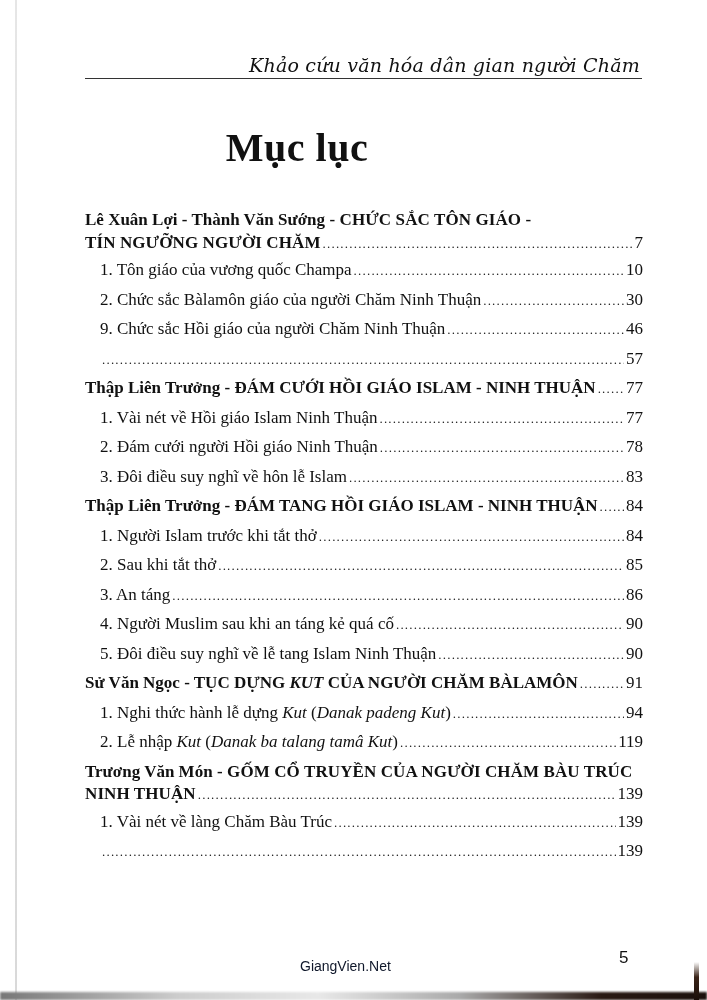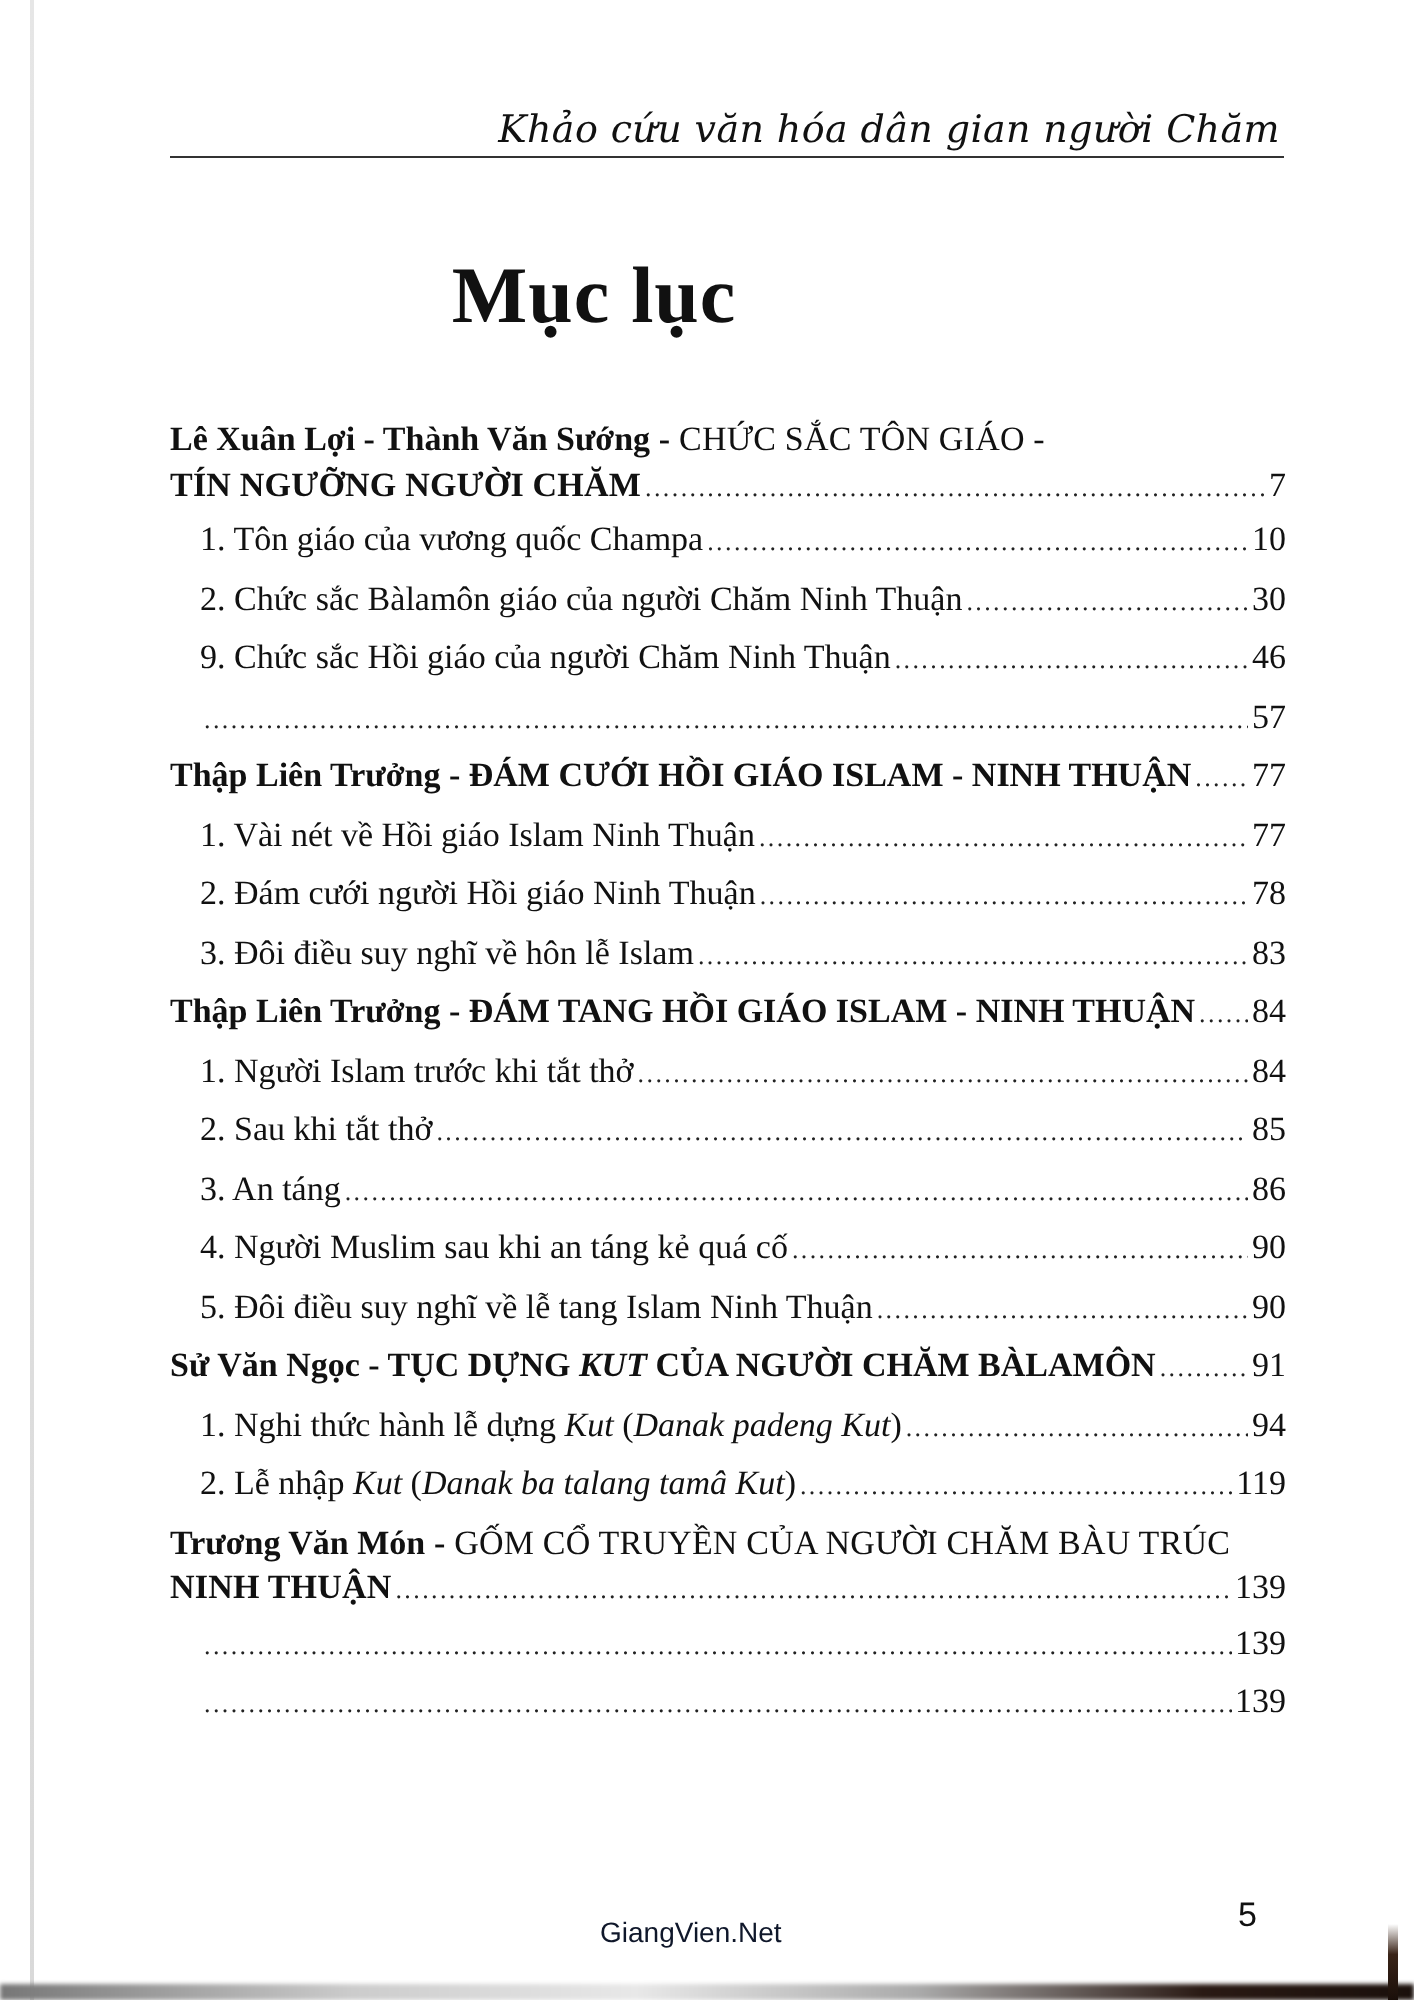--- a/index.html
+++ b/index.html
@@ -43,21 +43,21 @@
     .entry .label { white-space: nowrap; }
     .entry .dots {
       flex: 1; overflow: hidden; white-space: nowrap;
       margin: 0 2px; letter-spacing: 1.2px; color: #222;
       font-size: 13px;
     }
     .entry .page { white-space: nowrap; }
     .section { margin-bottom: 0; }
     .section .line1 { font-size: 17px; line-height: 20px; white-space: nowrap; }
     .section .author { font-weight: bold; }
-    .section .caps { font-weight: normal; letter-spacing: 0.1px; }
+    .section .caps { font-weight: bold; letter-spacing: 0.1px; }
     .sub { padding-left: 15px; height: 29.5px; display: flex; align-items: center; }
     .sub .entry { width: 100%; }
     .head-row { height: 29.5px; display: flex; align-items: center; }
     .head-row .entry { width: 100%; }
     .head-row .entry .label .author { font-weight: bold; }
     .head-row .entry .label .caps { font-weight: bold; }
     .two-line { padding-top: 4px; }
     .two-line .line2 { height: 26px; display: flex; align-items: center; }
     .two-line .line2 .entry { width: 100%; }
     em { font-style: italic; }
@@ -226,20 +226,21 @@
     <div class="line2">
       <div class="entry">
         <span class="label caps" style="font-weight:bold">NINH THUẬN</span>
         <span class="dots">..........................................................................................................................................................</span>
         <span class="page">139</span>
       </div>
     </div>
   </div>
   <div class="sub">
       <div class="entry">
+        <span class="label">1. Vài nét về làng Chăm Bàu Trúc</span>
         <span class="dots">..........................................................................................................................................................</span>
         <span class="page">139</span>
       </div>
     </div>
   <div class="sub">
       <div class="entry">
         <span class="dots">..........................................................................................................................................................</span>
         <span class="page">139</span>
       </div>
     </div>

